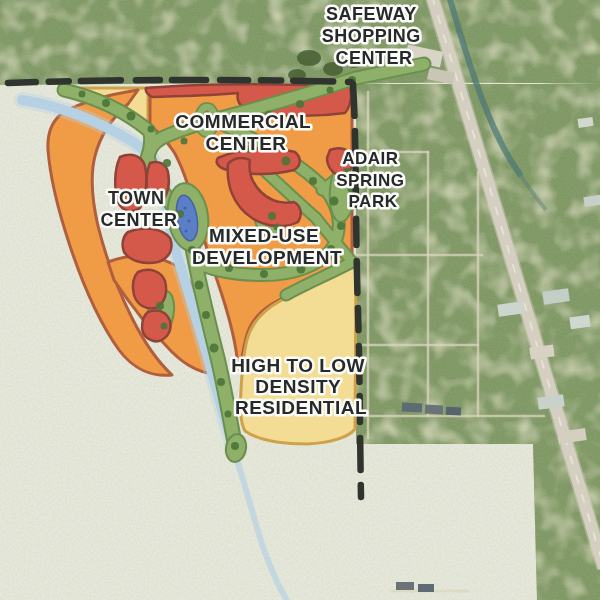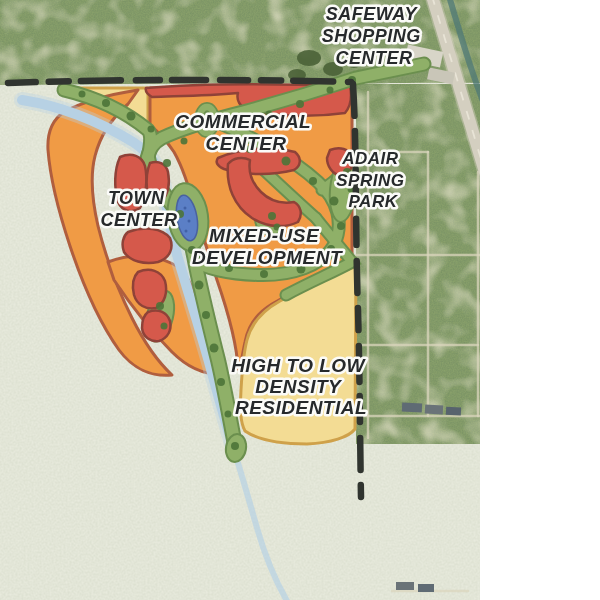--- a/index.html
+++ b/index.html
@@ -1,16 +1,16 @@
 <!DOCTYPE html>
 <html style="--orange_zone: #f09b45; --orange_edge: #b05e3e; --red_zone: #d5594b; --red_edge: #8f4238; --yellow_zone: #f3dc94; --yellow_edge: #cfa14a; --green_road: #8fb068; --green_road_edge: #6b8f4e; --tree_green: #4d7539; --stream_blue: #b7d1e4; --pond_blue: #5b7fc6; --boundary_dash: #30342f; --label_ink: #26292b; --label_halo: #fbfbf8; --forest_green: #8ba26b; --undeveloped_pale: #eaecdf; --highway_gray: #d4cfc0;"><head>
 <meta charset="utf-8">
 <style>
   html,body{margin:0;padding:0;background:#fff;}
-  .stage{position:relative;width:480px;height:600px;overflow:hidden;font-family:"Liberation Sans",sans-serif;font-style:italic;}
+  .stage{position:relative;width:600px;height:600px;overflow:hidden;font-family:"Liberation Sans",sans-serif;}
   svg{position:absolute;inset:0;display:block;}
   .z-orange{fill:var(--orange_zone);stroke:var(--orange_edge);stroke-width:3;stroke-linejoin:round;}
   .z-red{fill:var(--red_zone);stroke:var(--red_edge);stroke-width:2.5;stroke-linejoin:round;}
   .z-yellow{fill:var(--yellow_zone);stroke:var(--yellow_edge);stroke-width:3;stroke-linejoin:round;}
   .road-edge{fill:none;stroke:var(--green_road_edge);stroke-linecap:round;}
   .road-fill{fill:none;stroke:var(--green_road);stroke-linecap:round;}
   .pocket{fill:var(--green_road);stroke:var(--green_road_edge);stroke-width:2;}
   .stream-under{fill:none;stroke:var(--stream_blue);stroke-linecap:round;opacity:.35;}
   .stream{fill:none;stroke:var(--stream_blue);stroke-linecap:round;}
   .trees{fill:var(--tree_green);opacity:.9;}

